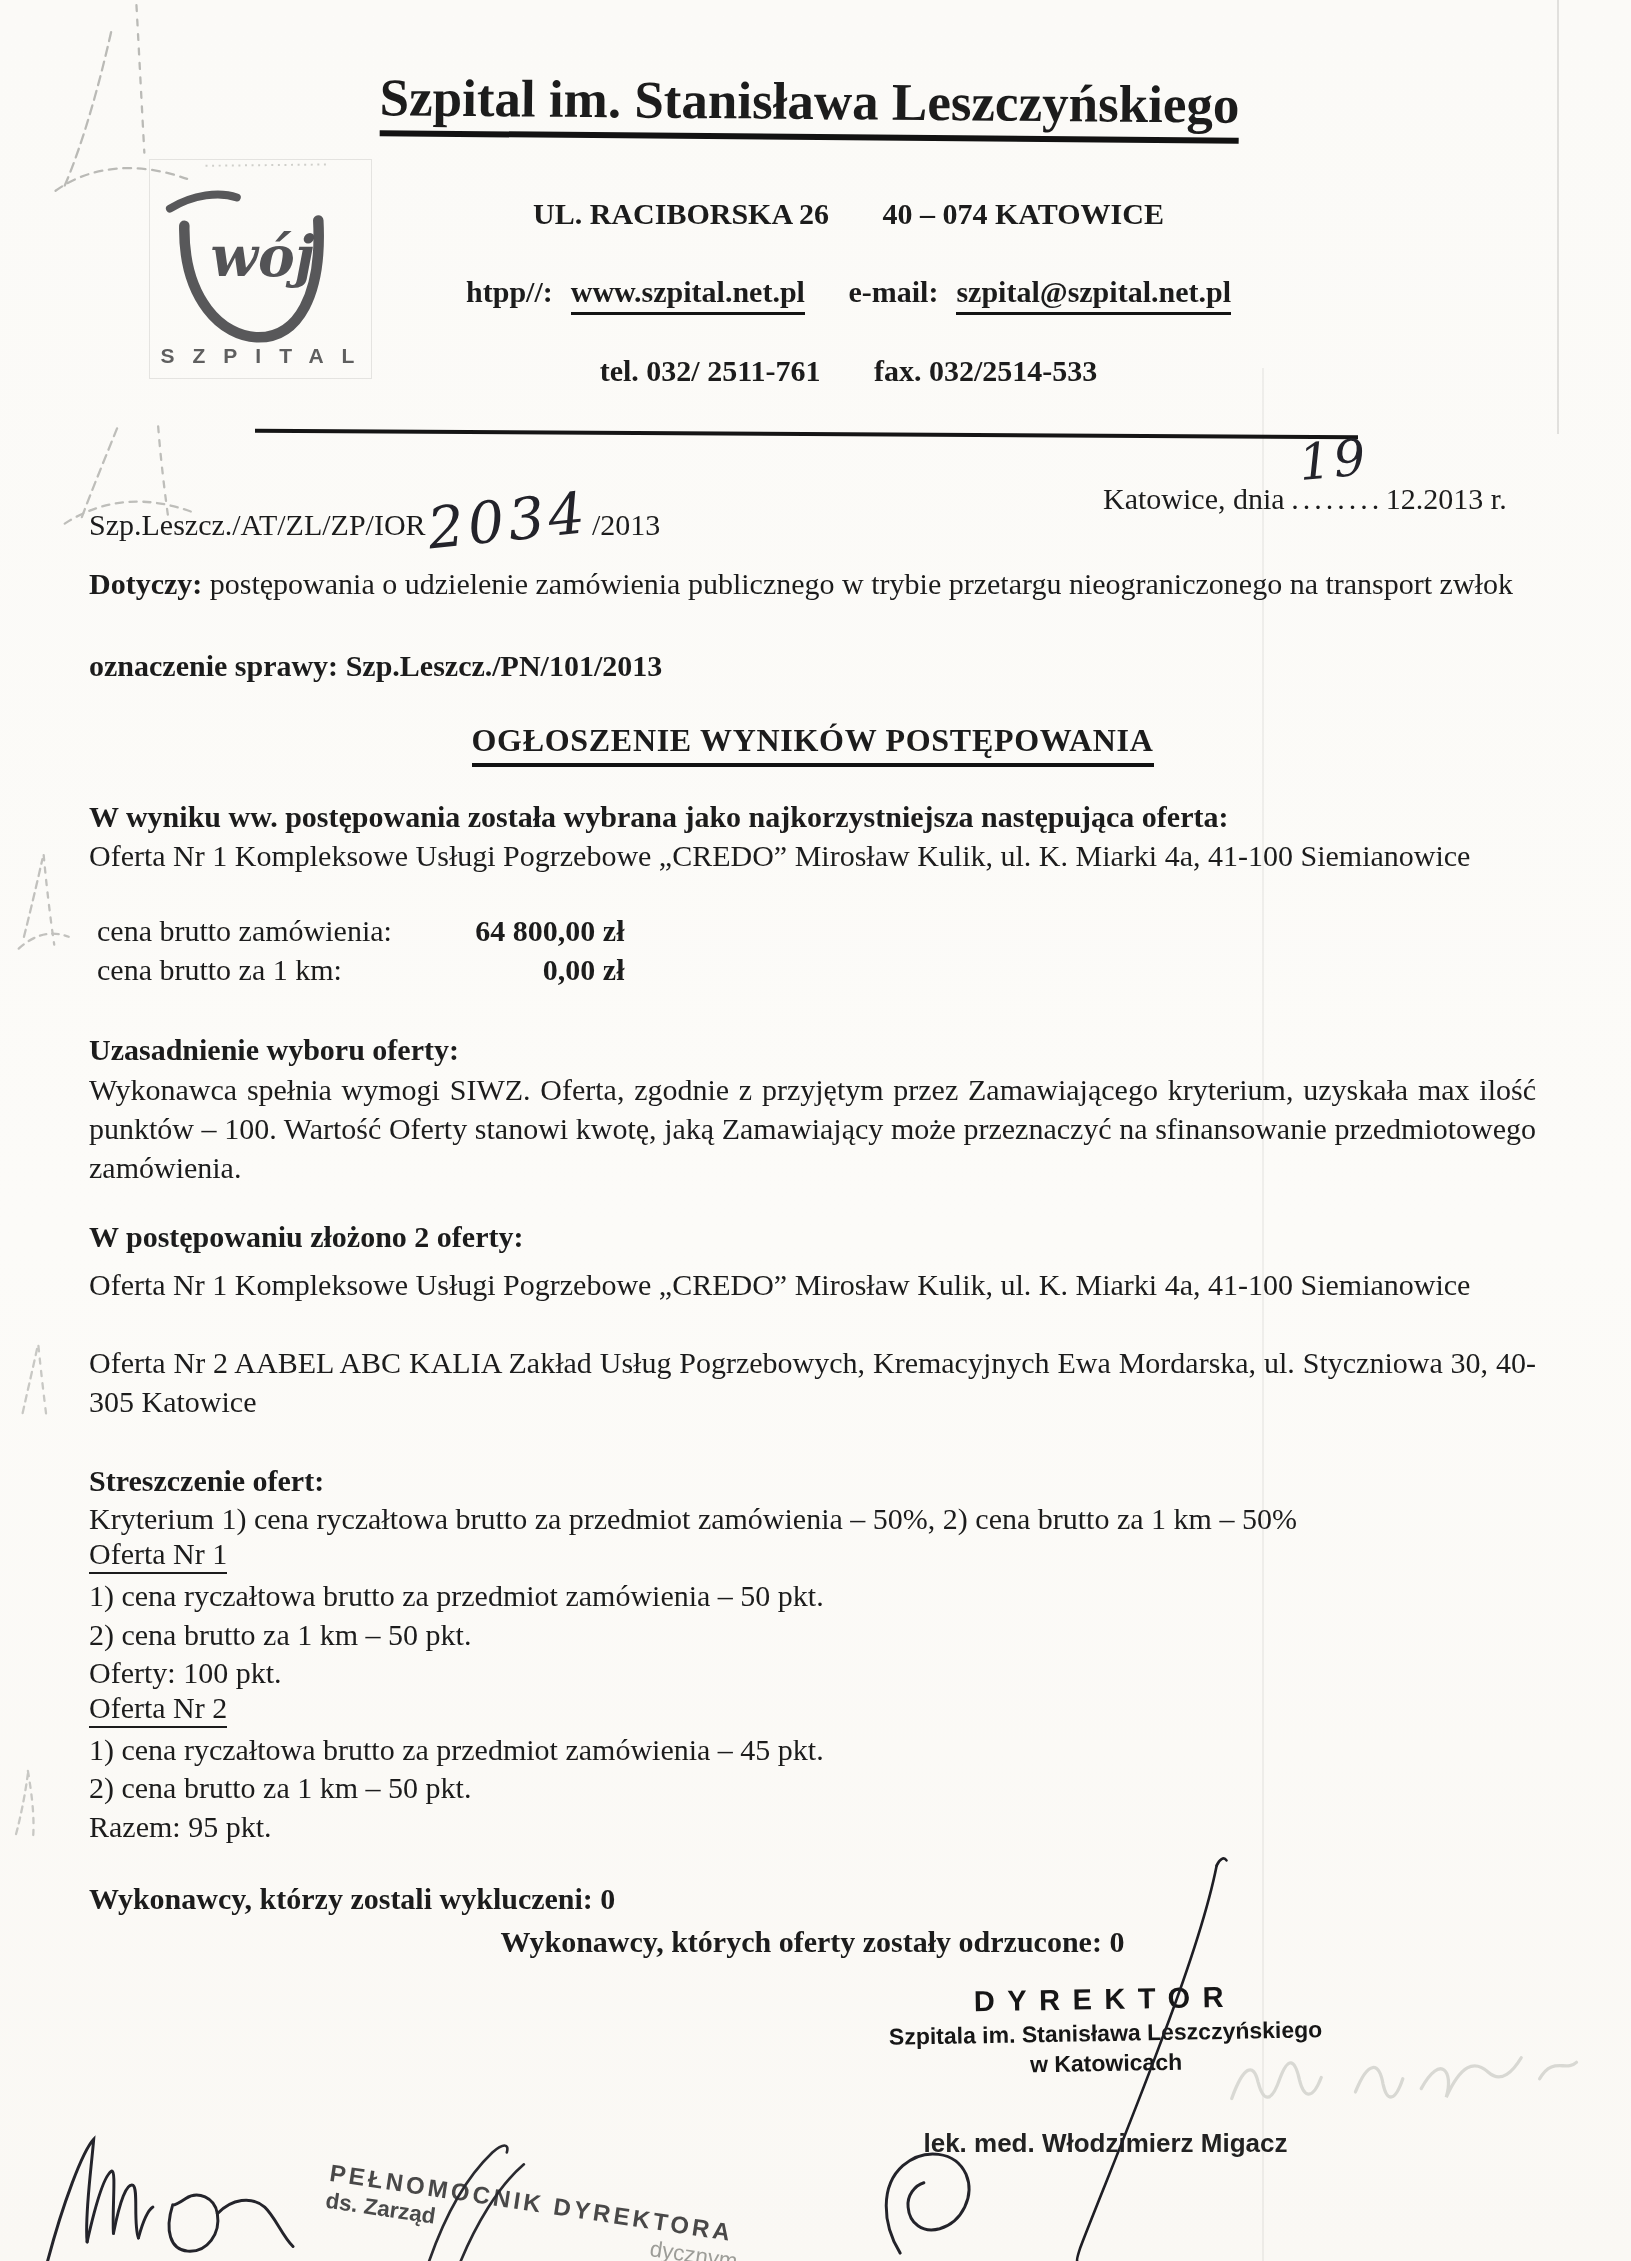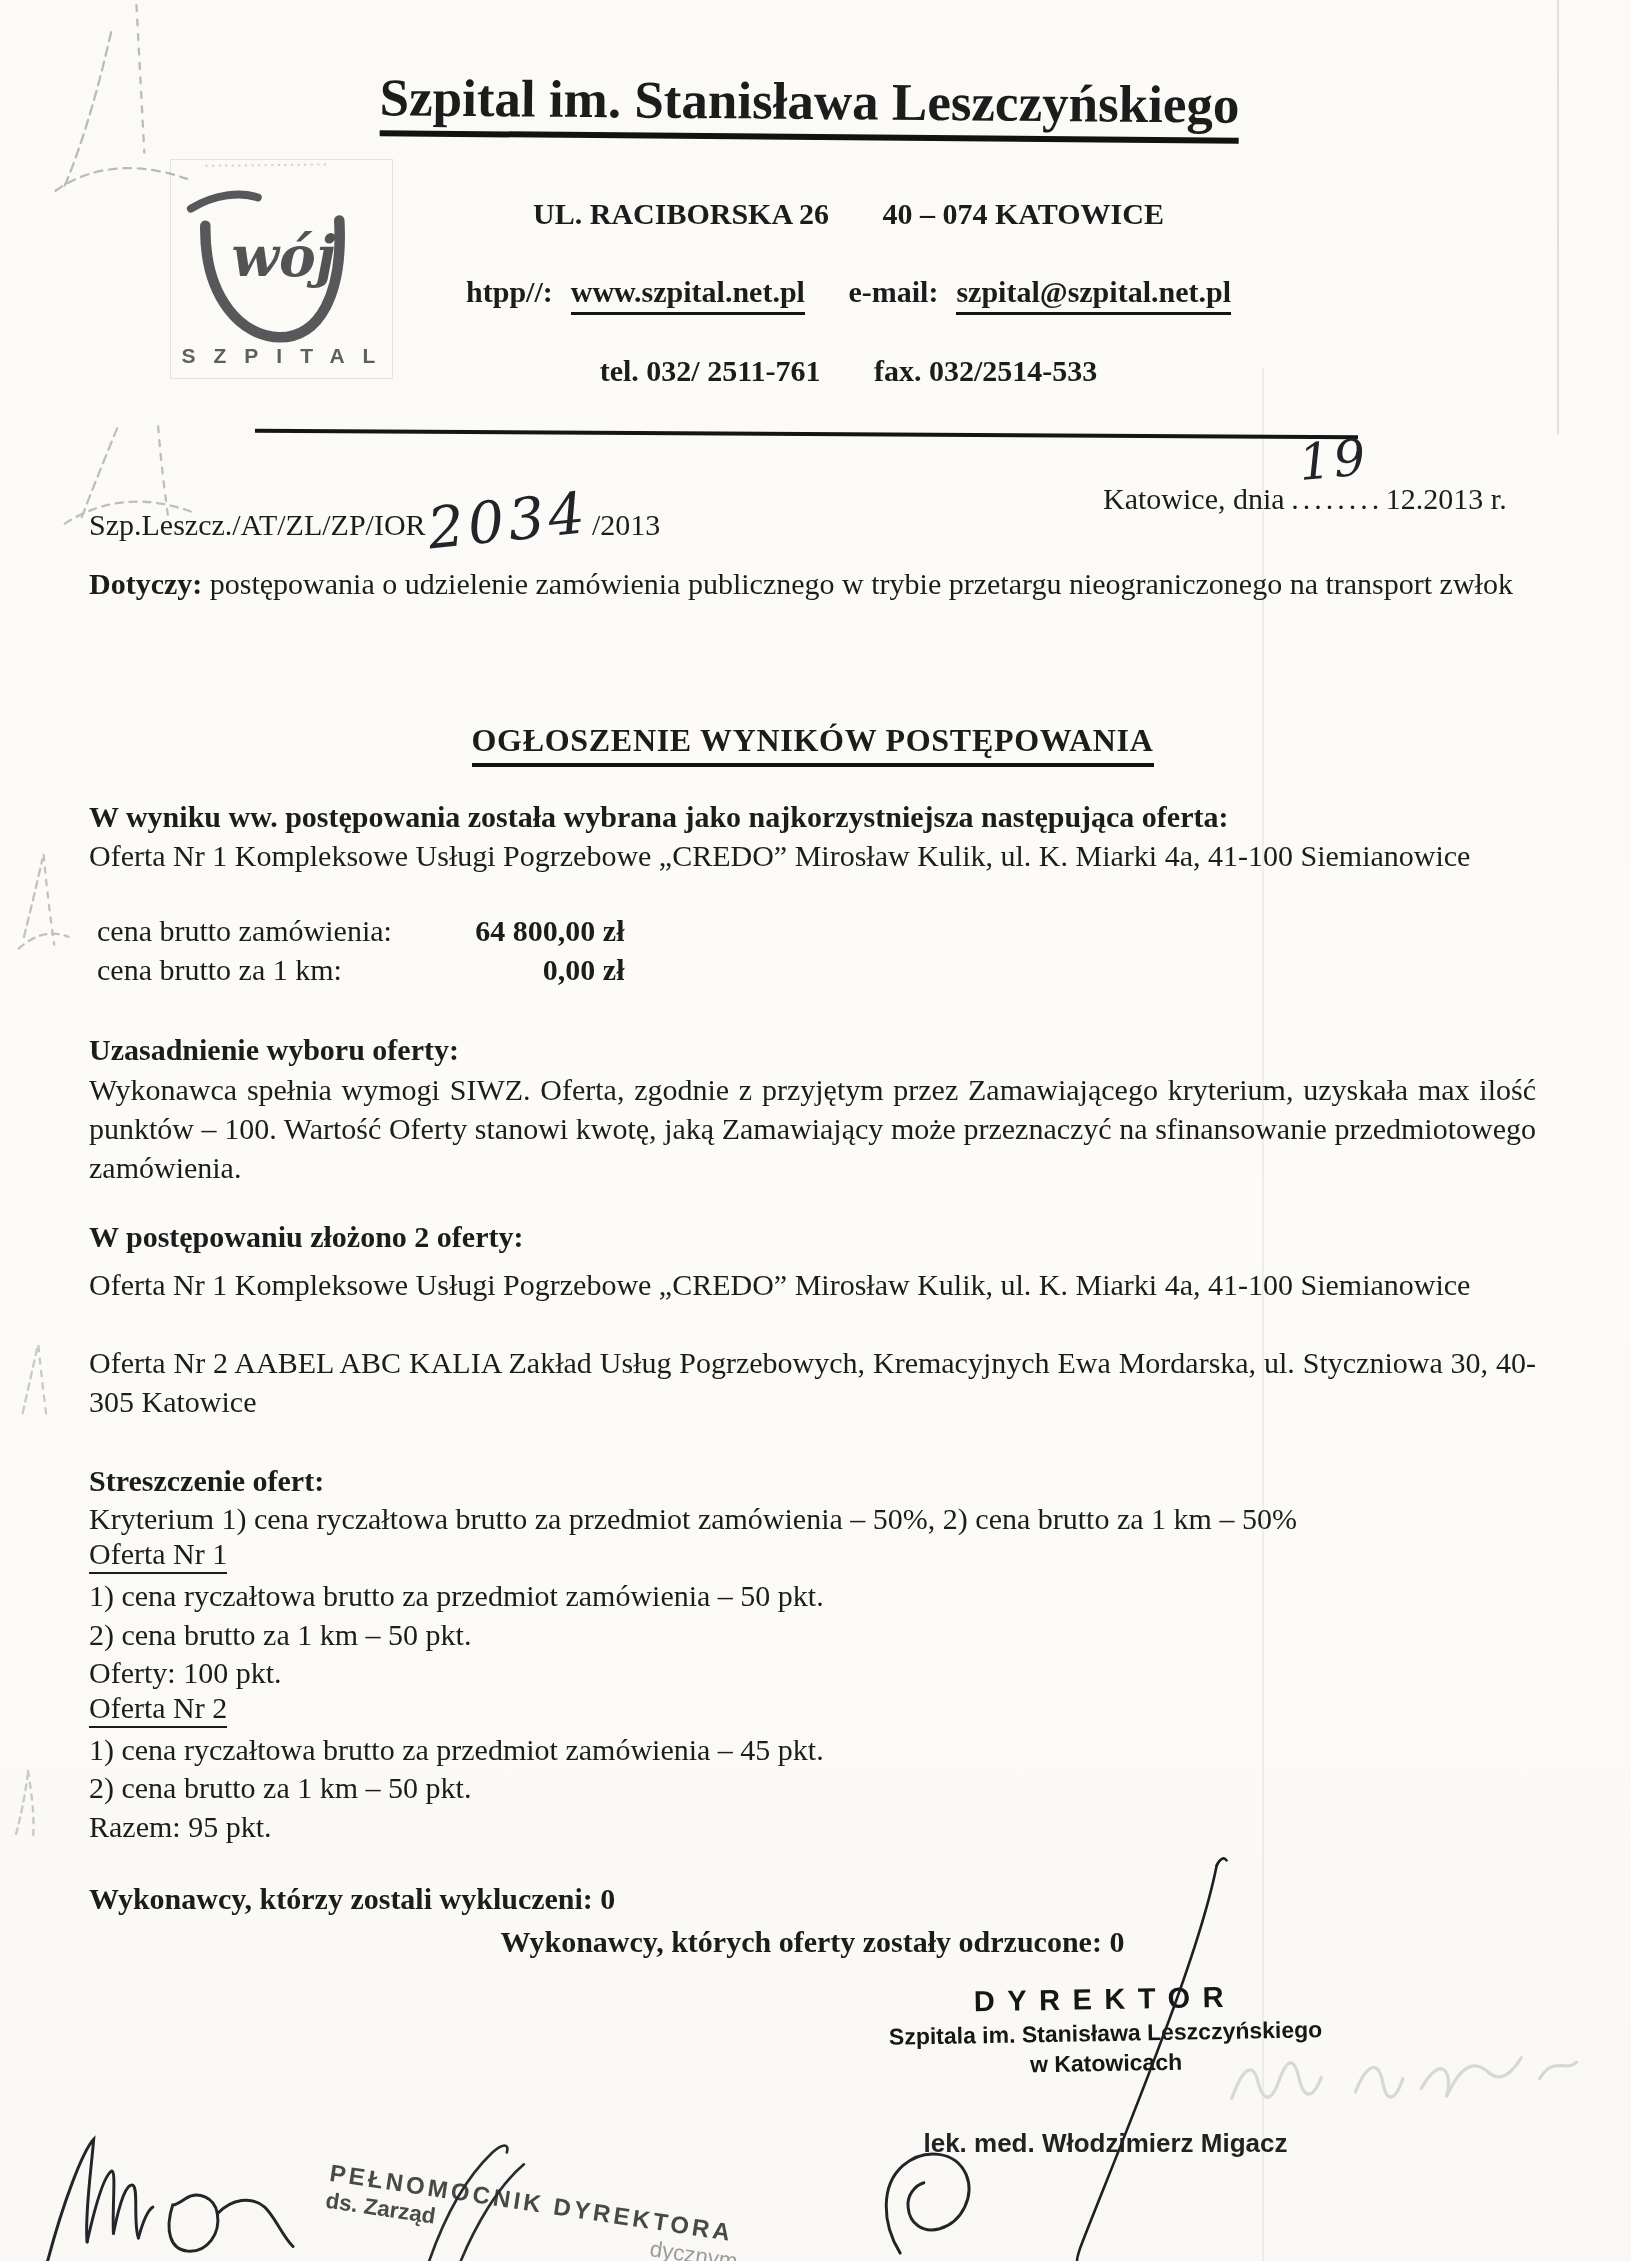--- a/index.html
+++ b/index.html
@@ -12,21 +12,21 @@
   p{margin:0;}
   .abs{position:absolute;}
   .b{font-weight:bold;}
   .body-text{font-size:30px;line-height:39px;}
   .p-just{text-align:justify;}
   .w{left:89px;width:1447px;}
 
   
   .title{top:71px;left:158px;width:1303px;text-align:center;font-size:53px;font-weight:bold;transform:rotate(0.5deg);}
   .title .tspan{border-bottom:6px solid #121212;padding-bottom:4px;}
-  .logo-box{left:149px;top:159px;width:221px;height:218px;border:1.3px solid rgba(0,0,0,0.09);margin-left:21px;}
+  .logo-box{left:149px;top:159px;width:221px;height:218px;border:1.3px solid rgba(0,0,0,0.09);}
   .logo-caption{position:absolute;left:10.5px;bottom:10.5px;font-family:"Liberation Sans",sans-serif;
     font-size:21px;font-weight:bold;letter-spacing:18px;color:#5f5f5f;white-space:nowrap;}
   .head-line{left:368px;width:961px;text-align:center;font-weight:bold;font-size:30px;white-space:nowrap;}
   .addr{top:197px;}
   .web{top:275px;}
   .tel{top:354px;}
   .gap-lg{margin-right:46px;}
   .gap-md{margin-right:36px;}
   .gap-sm{margin-right:10.5px;}
   .u{border-bottom:3.3px solid #141414;padding-bottom:4px;}
@@ -140,20 +140,24 @@
   </p>
 
   <p class="abs ref-line">
     <span>Szp.Leszcz./AT/ZL/ZP/IOR</span><span class="hand hand-ref">2034</span><span>/2013</span>
   </p>
 
   <p class="abs w body-text p-just subject">
     <span class="b">Dotyczy:</span>
     <span>postępowania o udzielenie zamówienia publicznego w trybie przetargu nieograniczonego na transport zwłok</span>
   </p>
+  <p class="abs w body-text case-line">
+    <span>oznaczenie sprawy:</span>
+    <span>Szp.Leszcz./PN/101/2013</span>
+  </p>
 
   <p class="abs heading">
     <span class="hspan">OGŁOSZENIE WYNIKÓW POSTĘPOWANIA</span>
   </p>
 
   <p class="abs w body-text intro">W wyniku ww. postępowania została wybrana jako najkorzystniejsza następująca oferta:</p>
   <p class="abs w body-text p-just winner">Oferta Nr 1 Kompleksowe Usługi Pogrzebowe „CREDO” Mirosław Kulik, ul. K. Miarki 4a, 41-100 Siemianowice</p>
 
   <p class="abs w price price-1">
     <span class="plabel">cena brutto zamówienia:</span>

